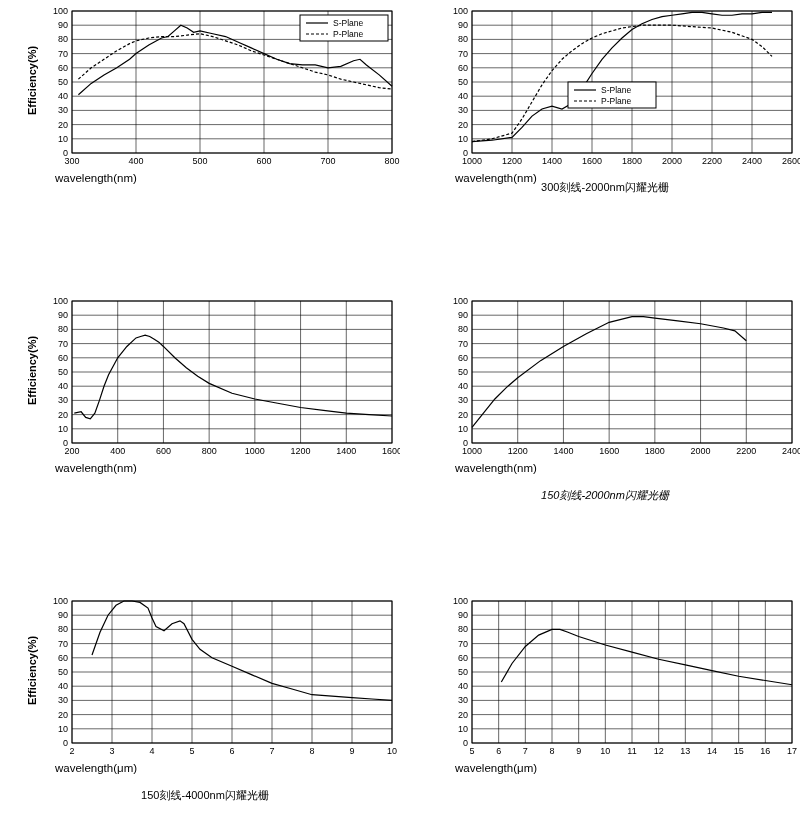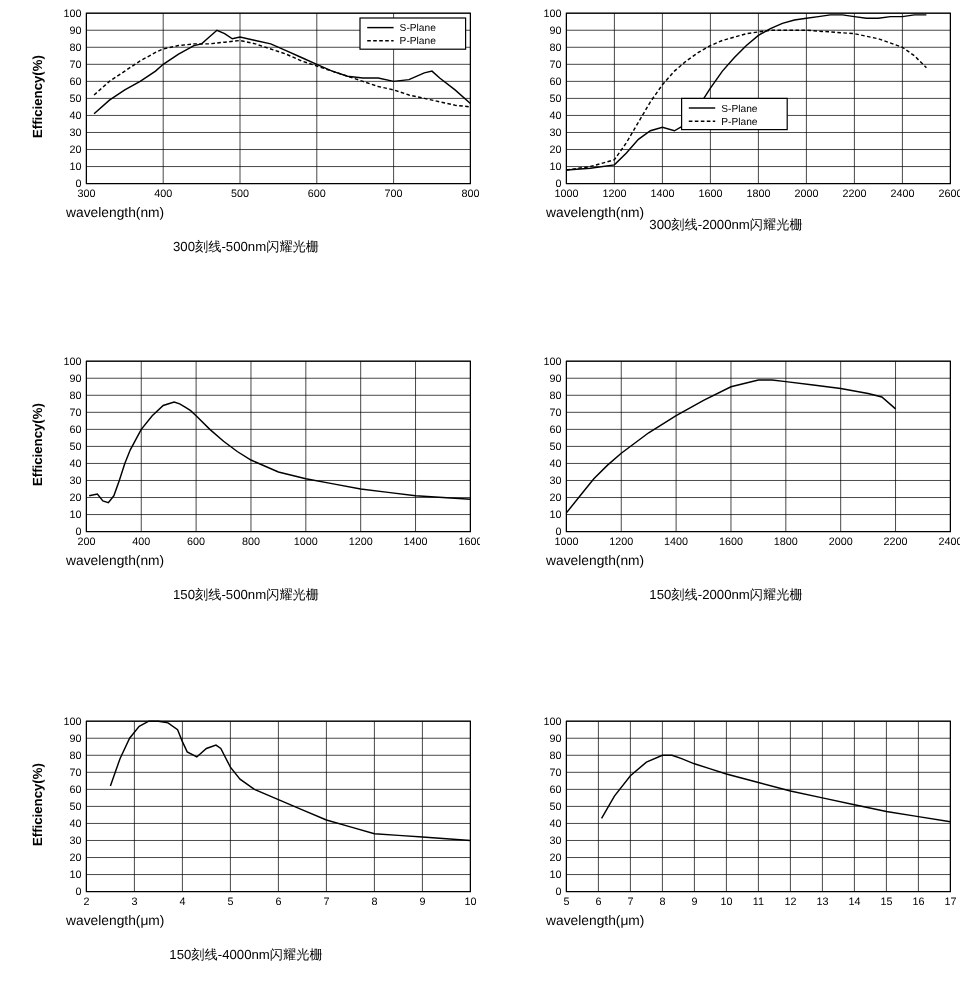--- a/index.html
+++ b/index.html
@@ -78,21 +78,20 @@
         <text x="352" y="159" text-anchor="middle" class="tick" fill="#000">800</text>
         <path d="M38.40 89.78 L51.20 78.42 L64.00 69.90 L76.80 62.80 L89.60 54.28 L96.00 48.60 L108.80 40.08 L121.60 32.98 L128.00 31.56 L134.40 25.88 L140.80 20.20 L147.20 23.04 L153.60 27.30 L160.00 25.88 L172.80 28.72 L185.60 31.56 L198.40 37.24 L211.20 42.92 L224.00 48.60 L236.80 54.28 L249.60 58.54 L262.40 59.96 L275.20 59.96 L288.00 62.80 L300.80 61.38 L313.60 55.70 L320.00 54.28 L326.40 59.96 L339.20 69.90 L352.00 81.26 " fill="none" stroke="#000000" stroke-width="1.2"></path>
         <path d="M38.40 74.16 L51.20 62.80 L64.00 54.28 L76.80 45.76 L89.60 38.66 L96.00 35.82 L108.80 32.98 L121.60 31.56 L134.40 31.56 L147.20 30.14 L160.00 28.72 L172.80 31.56 L185.60 35.82 L198.40 40.08 L211.20 45.76 L224.00 50.02 L236.80 54.28 L249.60 58.54 L262.40 62.80 L275.20 67.06 L288.00 69.90 L300.80 74.16 L313.60 77.00 L326.40 79.84 L339.20 82.68 L352.00 84.10 " fill="none" stroke="#000000" stroke-width="1.2" stroke-dasharray="3,2"></path>
         <rect x="260" y="10" width="88" height="26" class="legendbox"></rect>
         <line x1="266" y1="18" x2="288" y2="18" stroke="#000" stroke-width="1.2"></line>
         <text x="293" y="21" class="legtext" fill="#000">S-Plane</text>
         <line x1="266" y1="29" x2="288" y2="29" stroke="#000" stroke-width="1.2" stroke-dasharray="3,2"></line>
         <text x="293" y="32" class="legtext" fill="#000">P-Plane</text>
       </svg>
     <div class="xlabel" style="left:55px;top:172px;width:300px;">wavelength(nm)</div>
-    <div class="caption" style="left:50px;top:198px;width:310px;">300刻线-500nm闪耀光栅</div>
   </div>
 
   <div class="cell" style="left:400px;top:0px;width:400px;height:220px;">
 
     <svg id="svg1" width="360" height="170" style="position:absolute;left:40px;top:5px;">
         <rect x="32" y="6" width="320" height="142" fill="#ffffff" stroke="none"></rect>
         <line x1="32" y1="148" x2="352" y2="148" stroke="#000000" stroke-width="0.6"></line>
         <line x1="32" y1="133.8" x2="352" y2="133.8" stroke="#000000" stroke-width="0.6"></line>
         <line x1="32" y1="119.6" x2="352" y2="119.6" stroke="#000000" stroke-width="0.6"></line>
         <line x1="32" y1="105.4" x2="352" y2="105.4" stroke="#000000" stroke-width="0.6"></line>
@@ -184,21 +183,20 @@
         <text x="77.71428571428571" y="159" text-anchor="middle" class="tick" fill="#000">400</text>
         <text x="123.42857142857142" y="159" text-anchor="middle" class="tick" fill="#000">600</text>
         <text x="169.14285714285714" y="159" text-anchor="middle" class="tick" fill="#000">800</text>
         <text x="214.85714285714283" y="159" text-anchor="middle" class="tick" fill="#000">1000</text>
         <text x="260.57142857142856" y="159" text-anchor="middle" class="tick" fill="#000">1200</text>
         <text x="306.2857142857143" y="159" text-anchor="middle" class="tick" fill="#000">1400</text>
         <text x="352" y="159" text-anchor="middle" class="tick" fill="#000">1600</text>
         <path d="M34.29 118.18 L41.14 116.76 L45.71 122.44 L50.29 123.86 L54.86 118.18 L59.43 105.40 L64.00 91.20 L68.57 79.84 L77.71 62.80 L86.86 51.44 L96.00 42.92 L100.57 41.50 L105.14 40.08 L109.71 41.50 L114.29 44.34 L118.86 47.18 L123.43 51.44 L134.86 62.80 L146.29 72.74 L157.71 81.26 L169.14 88.36 L192.00 98.30 L214.86 103.98 L237.71 108.24 L260.57 112.50 L283.43 115.34 L306.29 118.18 L329.14 119.60 L352.00 121.02 " fill="none" stroke="#000000" stroke-width="1.2"></path>
       </svg>
     <div class="xlabel" style="left:55px;top:172px;width:300px;">wavelength(nm)</div>
-    <div class="caption" style="left:50px;top:198px;width:310px;">150刻线-500nm闪耀光栅</div>
   </div>
 
   <div class="cell" style="left:400px;top:290px;width:400px;height:220px;">
 
     <svg id="svg3" width="360" height="170" style="position:absolute;left:40px;top:5px;">
         <rect x="32" y="6" width="320" height="142" fill="#ffffff" stroke="none"></rect>
         <line x1="32" y1="148" x2="352" y2="148" stroke="#000000" stroke-width="0.6"></line>
         <line x1="32" y1="133.8" x2="352" y2="133.8" stroke="#000000" stroke-width="0.6"></line>
         <line x1="32" y1="119.6" x2="352" y2="119.6" stroke="#000000" stroke-width="0.6"></line>
         <line x1="32" y1="105.4" x2="352" y2="105.4" stroke="#000000" stroke-width="0.6"></line>
@@ -233,21 +231,21 @@
         <text x="77.71428571428571" y="159" text-anchor="middle" class="tick" fill="#000">1200</text>
         <text x="123.42857142857142" y="159" text-anchor="middle" class="tick" fill="#000">1400</text>
         <text x="169.14285714285714" y="159" text-anchor="middle" class="tick" fill="#000">1600</text>
         <text x="214.85714285714283" y="159" text-anchor="middle" class="tick" fill="#000">1800</text>
         <text x="260.57142857142856" y="159" text-anchor="middle" class="tick" fill="#000">2000</text>
         <text x="306.2857142857143" y="159" text-anchor="middle" class="tick" fill="#000">2200</text>
         <text x="352" y="159" text-anchor="middle" class="tick" fill="#000">2400</text>
         <path d="M32.00 132.38 L43.43 118.18 L54.86 103.98 L66.29 92.62 L77.71 82.68 L100.57 65.64 L123.43 51.44 L146.29 38.66 L169.14 27.30 L192.00 21.62 L203.43 21.62 L214.86 23.04 L237.71 25.88 L260.57 28.72 L283.43 32.98 L294.86 35.82 L306.29 45.76 " fill="none" stroke="#000000" stroke-width="1.2"></path>
       </svg>
     <div class="xlabel" style="left:55px;top:172px;width:300px;">wavelength(nm)</div>
-    <div class="caption" style="left:45px;top:198px;width:320px;">150刻线-2000nm闪耀光栅</div>
+    <div class="caption" style="left:45px;top:198px;width:320px;font-style:italic;">150刻线-2000nm闪耀光栅</div>
   </div>
 
   <div class="cell" style="left:0px;top:590px;width:400px;height:220px;">
     <div class="ylabel" style="left:26px;top:115px;">Efficiency(%)</div>
     <svg id="svg4" width="360" height="170" style="position:absolute;left:40px;top:5px;">
         <rect x="32" y="6" width="320" height="142" fill="#ffffff" stroke="none"></rect>
         <line x1="32" y1="148" x2="352" y2="148" stroke="#000000" stroke-width="0.6"></line>
         <line x1="32" y1="133.8" x2="352" y2="133.8" stroke="#000000" stroke-width="0.6"></line>
         <line x1="32" y1="119.6" x2="352" y2="119.6" stroke="#000000" stroke-width="0.6"></line>
         <line x1="32" y1="105.4" x2="352" y2="105.4" stroke="#000000" stroke-width="0.6"></line>

